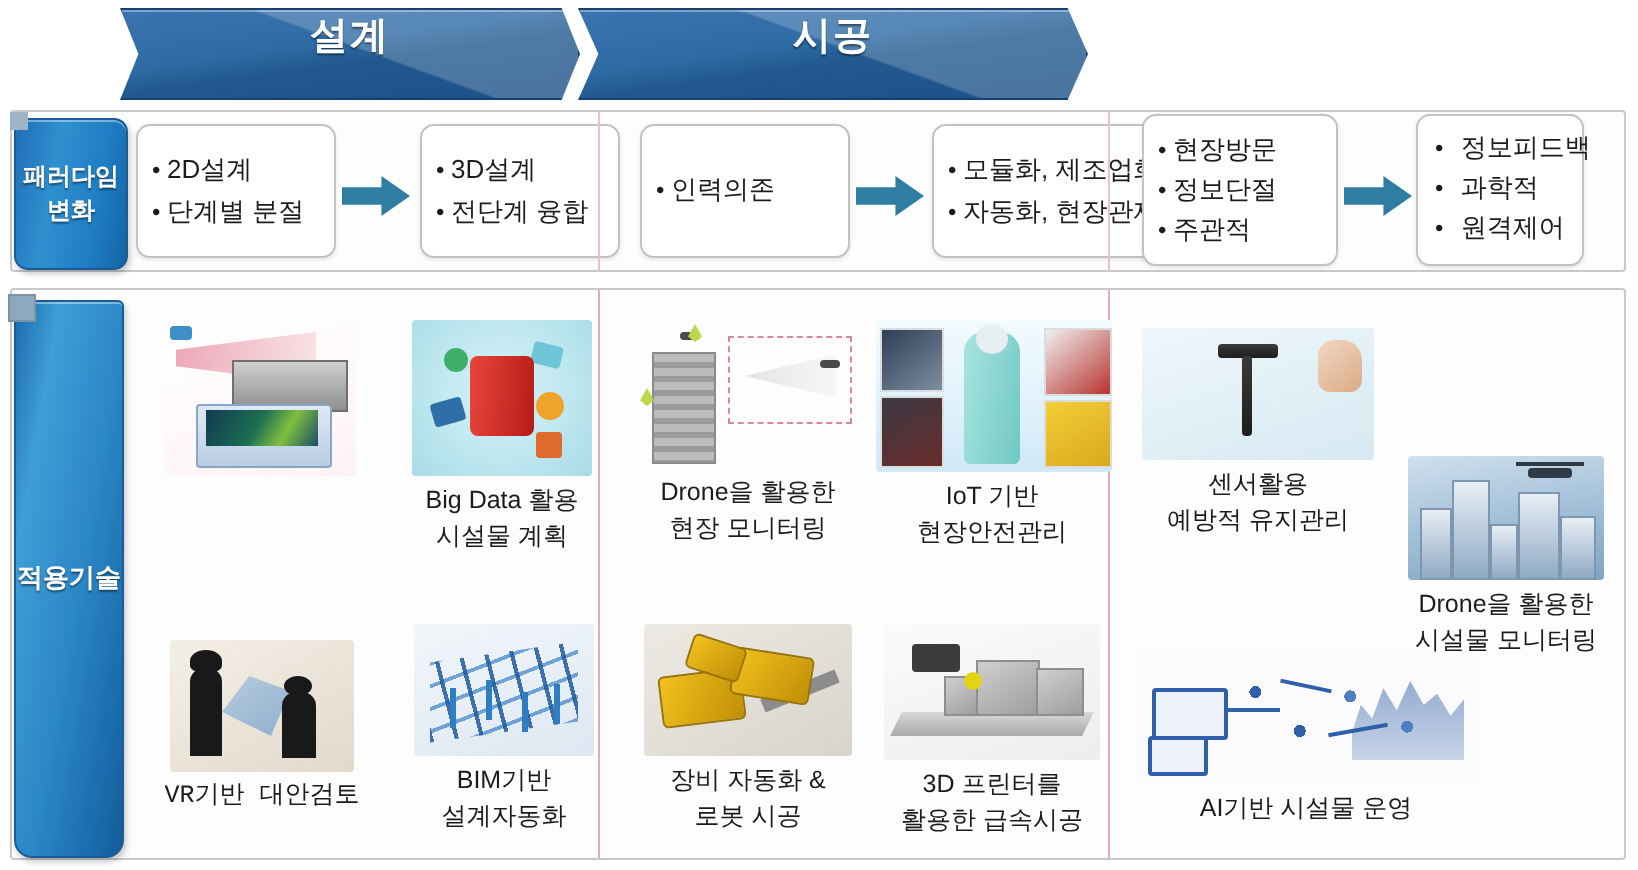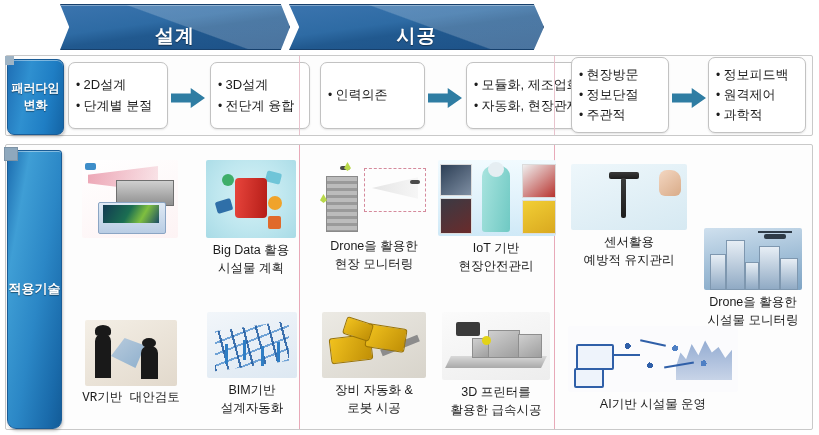--- a/index.html
+++ b/index.html
@@ -7,21 +7,21 @@
     width:819px;height:435px;overflow:hidden;
     font-family:"Liberation Sans","DejaVu Sans",sans-serif;
     -webkit-font-smoothing:antialiased;
   }
   #stage{position:relative;width:819px;height:435px;background:#ffffff;}
 
   
   .banner-row{position:absolute;left:0;top:4px;width:819px;height:44px;}
   .chev{
     position:absolute;top:0;height:44px;
-    display:flex;align-items:flex-end;justify-content:center;
+    display:flex;align-items:flex-start;justify-content:center;
     color:#ffffff;font-size:19px;font-weight:bold;letter-spacing:1px;
     background:linear-gradient(172deg,#3b74ae 0%,#2e6ba4 40%,#21598f 56%,#1d5187 100%);
     border:1px solid #17406c;
     box-shadow:inset 0 1px 0 rgba(255,255,255,.35);
     text-shadow:0 1px 1px rgba(0,0,0,.45);
   }
   .chev .lbl{position:relative;z-index:3;}
   .chev::after{ 
     content:"";position:absolute;left:0;top:0;width:100%;height:100%;
     background:linear-gradient(200deg,rgba(255,255,255,.20) 0 46%,rgba(255,255,255,0) 47%);
@@ -284,25 +284,25 @@
   </div>
 
   <div class="pbox" style="left:571px;width:98px;top:57px;height:76px;">
     <ul>
       <li>현장방문</li>
       <li>정보단절</li>
       <li>주관적</li>
     </ul>
   </div>
   <div class="arrow" style="left:672px;"></div>
-  <div class="pbox" style="left:708px;width:98px;top:57px;height:76px;">
+  <div class="pbox" style="left:708px;width:84px;top:57px;height:76px;font-family:Liberation Mono, monospace;">
     <ul>
       <li>정보피드백</li>
+      <li>과학적</li>
       <li>원격제어</li>
-      <li>과학적</li>
     </ul>
   </div>
 
   <div class="tech-panel"></div>
   <div class="vdiv-top" style="left:299px;"></div>
   <div class="vdiv-top" style="left:554px;"></div>
   <div class="vdiv" style="left:299px;"></div>
   <div class="vdiv" style="left:554px;"></div>
 
   <div class="side-tab side-tab-2">

